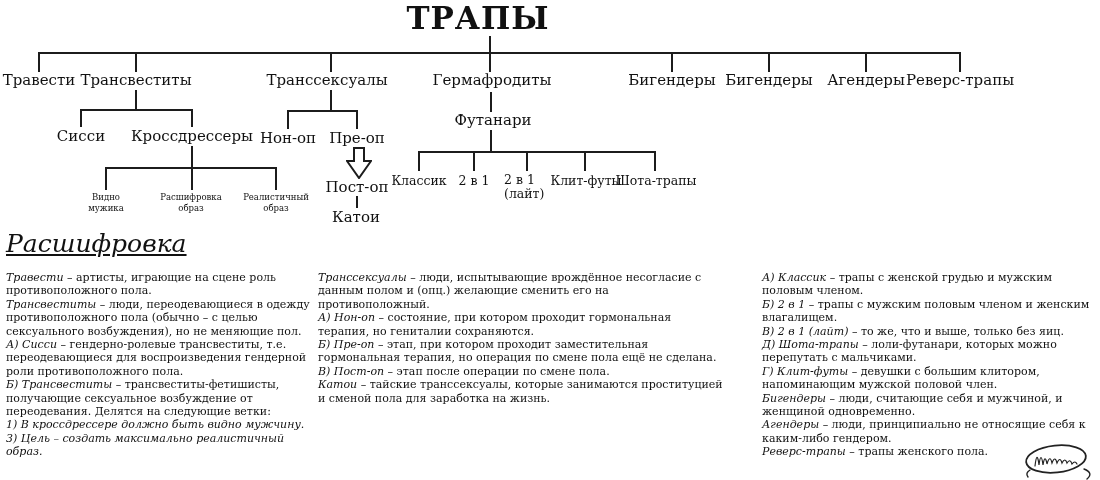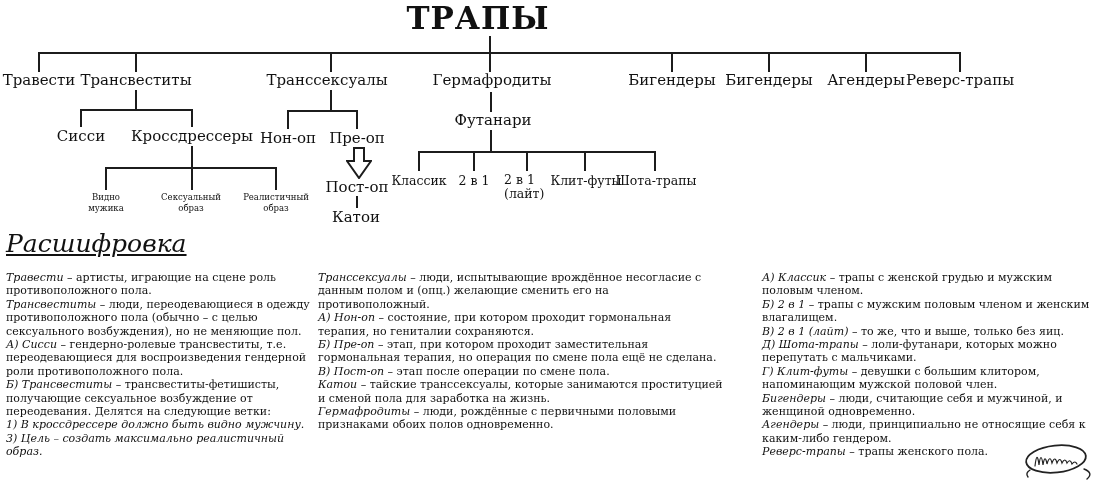--- a/index.html
+++ b/index.html
@@ -91,21 +91,21 @@
 
   <div class="node" style="left:81px;top:128px">Сисси</div>
   <div class="node" style="left:192px;top:128px">Кроссдрессеры</div>
   <div class="node" style="left:288px;top:130px">Нон-оп</div>
   <div class="node" style="left:357px;top:130px">Пре-оп</div>
   <div class="node" style="left:493px;top:112px">Футанари</div>
   <div class="node" style="left:357px;top:179px">Пост-оп</div>
   <div class="node" style="left:356px;top:209px">Катои</div>
 
   <div class="node sm" style="left:106px;top:192px;width:50px">Видно мужика</div>
-  <div class="node sm" style="left:191px;top:192px;width:72px">Сексуальный образ</div>
+  <div class="node sm" style="left:191px;top:192px;width:72px">Расшифровка образ</div>
   <div class="node sm" style="left:276px;top:192px;width:80px">Реалистичный образ</div>
 
   <div class="node fc" style="left:419px;top:173px">Классик</div>
   <div class="node fc" style="left:474px;top:173px">2 в 1</div>
   <div class="node fc wrap" style="left:527px;top:173px;width:46px">2 в 1 (лайт)</div>
   <div class="node fc" style="left:586px;top:173px">Клит-футы</div>
   <div class="node fc" style="left:656px;top:173px">Шота-трапы</div>
 
   <div class="legend-heading">Расшифровка</div>
   <div class="defs" style="left:6px;width:318px">
@@ -115,21 +115,20 @@
       <div class="entry"><span class="term">Б) Трансвеститы </span>– трансвеститы-фетишисты, получающие сексуальное возбуждение от переодевания. Делятся на следующие ветки:</div>
       <div class="entry"><span class="term">1) В кроссдрессере должно быть видно мужчину.</span></div>
       <div class="entry"><span class="term">3) Цель – создать максимально реалистичный образ.</span></div>
     </div>
   <div class="defs" style="left:318px;width:406px">
       <div class="entry"><span class="term">Транссексуалы </span>– люди, испытывающие врождённое несогласие с данным полом и (опц.) желающие сменить его на противоположный.</div>
       <div class="entry"><span class="term">А) Нон-оп </span>– состояние, при котором проходит гормональная терапия, но гениталии сохраняются.</div>
       <div class="entry"><span class="term">Б) Пре-оп </span>– этап, при котором проходит заместительная гормональная терапия, но операция по смене пола ещё не сделана.</div>
       <div class="entry"><span class="term">В) Пост-оп </span>– этап после операции по смене пола.</div>
       <div class="entry"><span class="term">Катои </span>– тайские транссексуалы, которые занимаются проституцией и сменой пола для заработка на жизнь.</div>
-      <div class="entry"><span class="term">Гермафродиты </span>– люди, рождённые с первичными половыми признаками обоих полов одновременно.</div>
     </div>
   <div class="defs" style="left:762px;width:336px">
       <div class="entry"><span class="term">А) Классик </span>– трапы с женской грудью и мужским половым членом.</div>
       <div class="entry"><span class="term">Б) 2 в 1 </span>– трапы с мужским половым членом и женским влагалищем.</div>
       <div class="entry"><span class="term">В) 2 в 1 (лайт) </span>– то же, что и выше, только без яиц.</div>
       <div class="entry"><span class="term">Д) Шота-трапы </span>– лоли-футанари, которых можно перепутать с мальчиками.</div>
       <div class="entry"><span class="term">Г) Клит-футы </span>– девушки с большим клитором, напоминающим мужской половой член.</div>
       <div class="entry"><span class="term">Бигендеры </span>– люди, считающие себя и мужчиной, и женщиной одновременно.</div>
       <div class="entry"><span class="term">Агендеры </span>– люди, принципиально не относящие себя к каким-либо гендером.</div>
       <div class="entry"><span class="term">Реверс-трапы </span>– трапы женского пола.</div>

